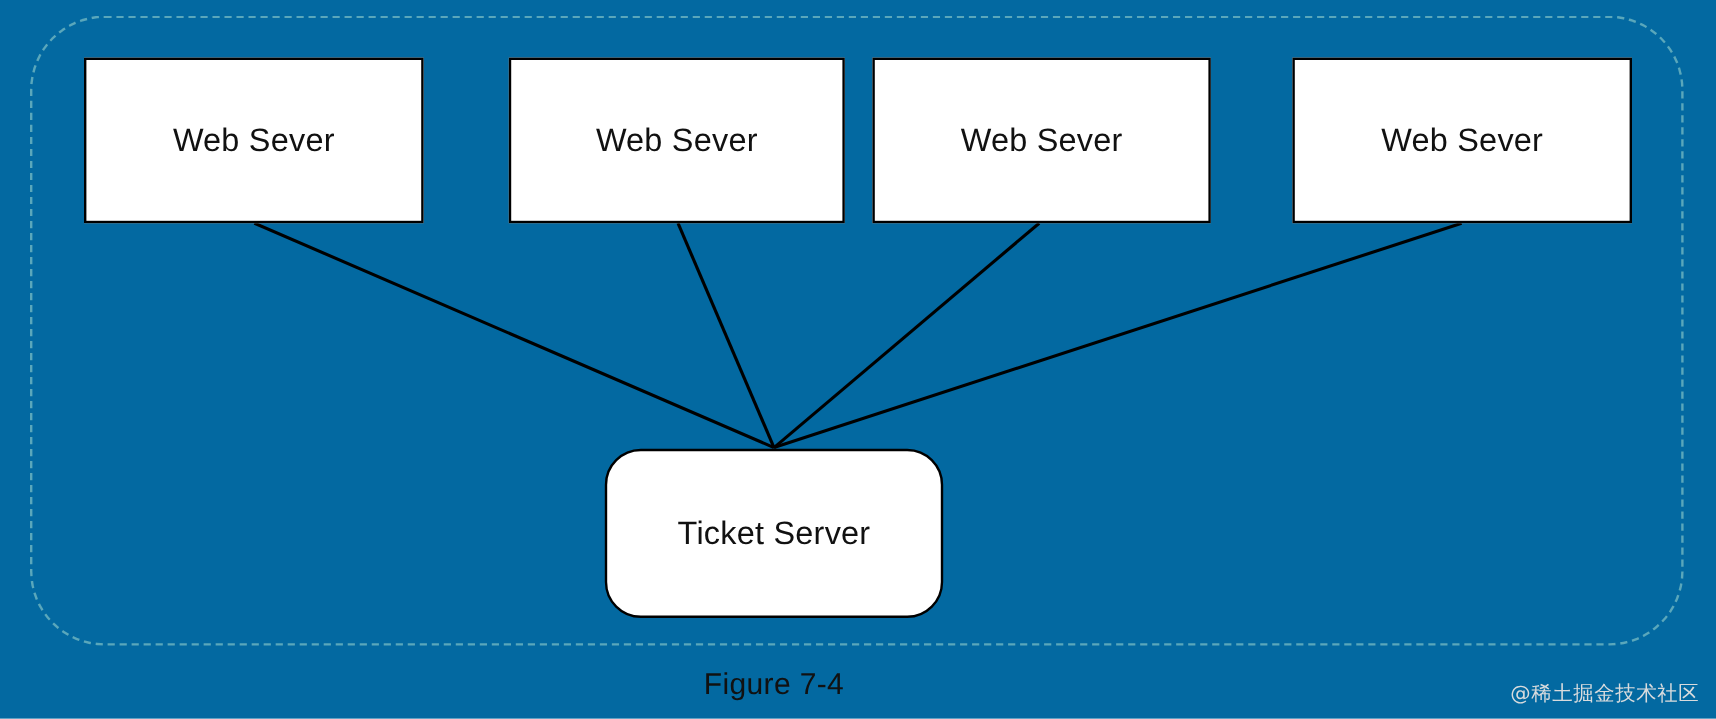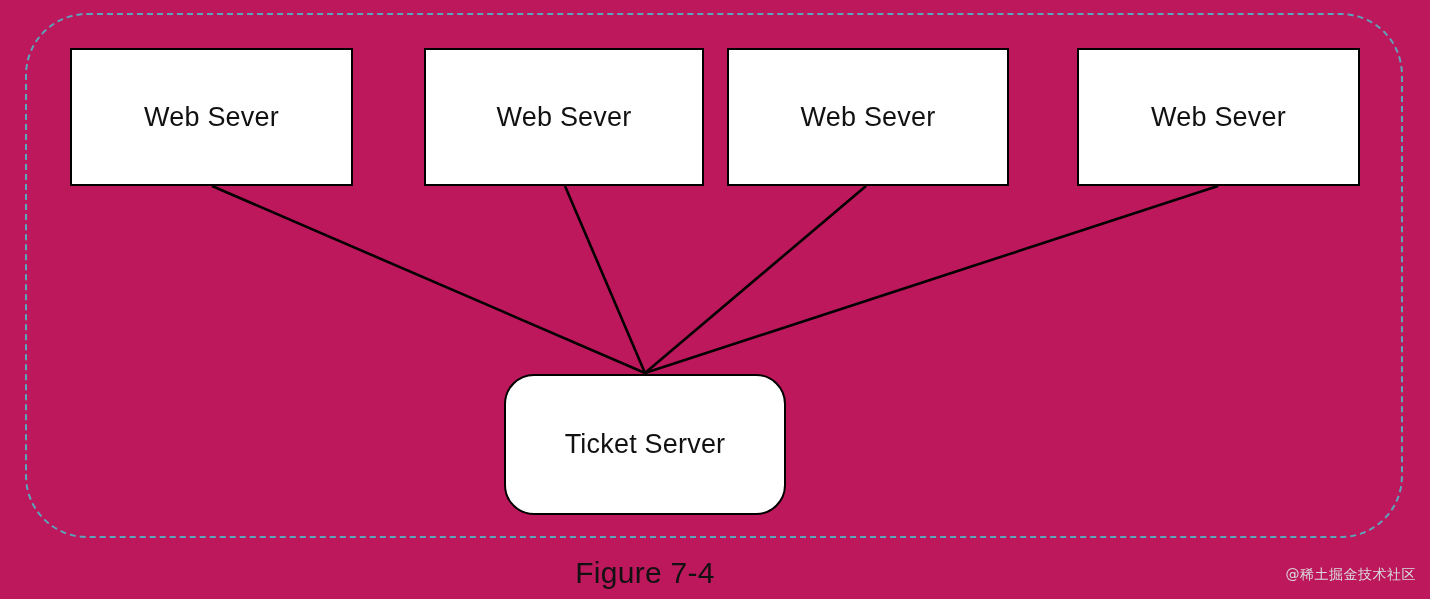--- a/index.html
+++ b/index.html
@@ -8,21 +8,21 @@
     background: #ffffff;
   }
   body {
     font-family: "Liberation Sans", sans-serif;
     -webkit-font-smoothing: antialiased;
   }
   #canvas {
     position: relative;
     width: 1430px;
     height: 599px;
-    background: #be185d;
+    background: #0369a1;
     overflow: hidden;
   }
   
   #dashed-container {
     position: absolute;
     left: 25px;
     top: 13px;
     width: 1378px;
     height: 525px;
     border: 2.5px dashed #5aa7bb;
@@ -63,31 +63,31 @@
   #web-server-3 { left: 1077px; top: 48px;  width: 283px; height: 138px; }
   #ticket-server { left: 504px; top: 374px; width: 282px; height: 141px; border-radius: 30px; }
 
   #figure-caption {
     position: absolute;
     left: 0;
     top: 556px;
     width: 1290px;
     text-align: center;
     font-family: "Liberation Sans", sans-serif;
-    font-size: 30px;
+    font-size: 25px;
     color: #111111;
     letter-spacing: 0.3px;
     white-space: nowrap;
   }
   #watermark {
     position: absolute;
     right: 14px;
     top: 566px;
     font-family: "DejaVu Sans", sans-serif;
-    font-size: 14px;
+    font-size: 17px;
     color: #d8dbdd;
     letter-spacing: 0.5px;
     white-space: nowrap;
     user-select: none;
   }
 </style>
 </head>
 <body>
 
 <div id="canvas">

